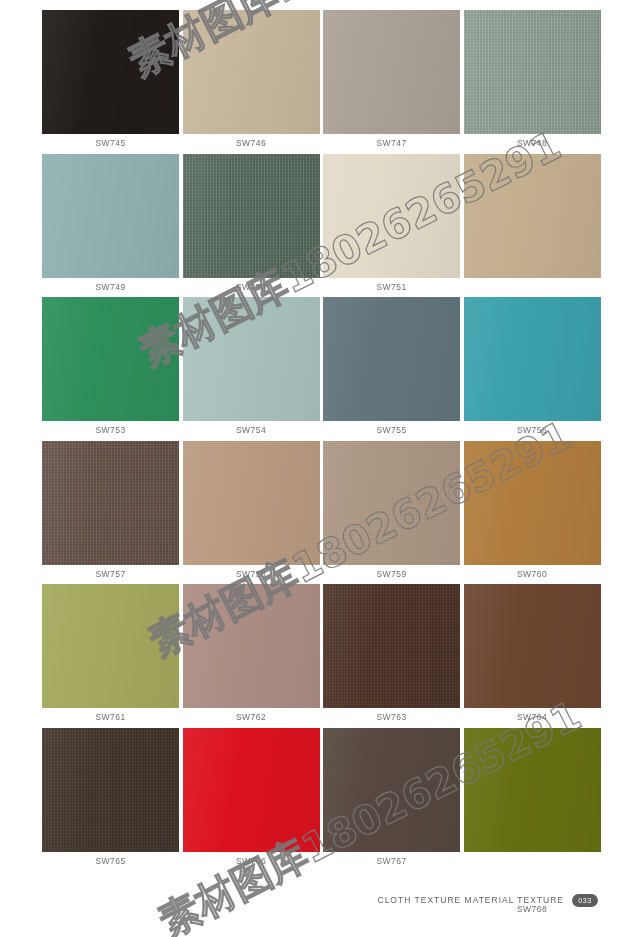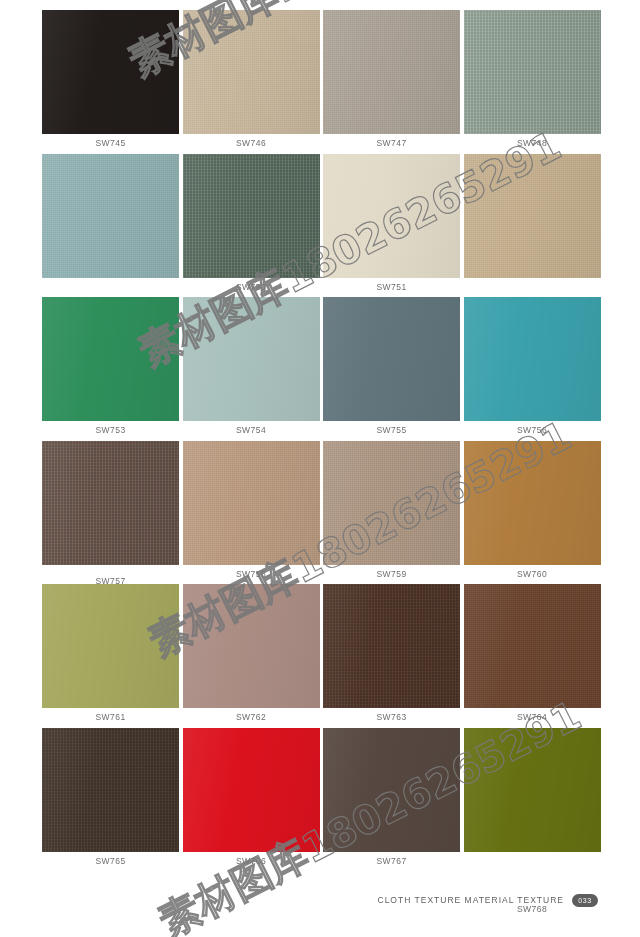--- a/index.html
+++ b/index.html
@@ -219,20 +219,21 @@
           <div class="weave"></div>
           <div class="sheen"></div>
         </div>
         <div class="swatch-label" style="color: rgb(109, 109, 109);">SW748</div>
       </div>
       <div class="swatch-cell">
         <div class="swatch-chip weave" style="background-color: rgb(143, 176, 176);">
           <div class="weave"></div>
           <div class="sheen"></div>
         </div>
+        <div class="swatch-label" style="color: rgb(109, 109, 109);">SW749</div>
       </div>
       <div class="swatch-cell">
         <div class="swatch-chip coarse" style="background-color: rgb(95, 114, 101);">
           <div class="weave"></div>
           <div class="sheen"></div>
         </div>
         <div class="swatch-label" style="color: rgb(109, 109, 109);">SW750</div>
       </div>
       <div class="swatch-cell">
         <div class="swatch-chip weave" style="background-color: rgb(226, 219, 200);">
@@ -274,21 +275,21 @@
           <div class="weave"></div>
           <div class="sheen"></div>
         </div>
         <div class="swatch-label" style="color: rgb(109, 109, 109);">SW756</div>
       </div>
       <div class="swatch-cell">
         <div class="swatch-chip coarse" style="background-color: rgb(107, 88, 79);">
           <div class="weave"></div>
           <div class="sheen"></div>
         </div>
-        <div class="swatch-label" style="color: rgb(109, 109, 109); margin-top: 7px;">SW757</div>
+        <div class="swatch-label" style="color: rgb(109, 109, 109);">SW757</div>
       </div>
       <div class="swatch-cell">
         <div class="swatch-chip weave" style="background-color: rgb(185, 154, 128);">
           <div class="weave"></div>
           <div class="sheen"></div>
         </div>
         <div class="swatch-label" style="color: rgb(109, 109, 109); text-align: center;">SW758</div>
       </div>
       <div class="swatch-cell">
         <div class="swatch-chip weave" style="background-color: rgb(171, 149, 130);">

